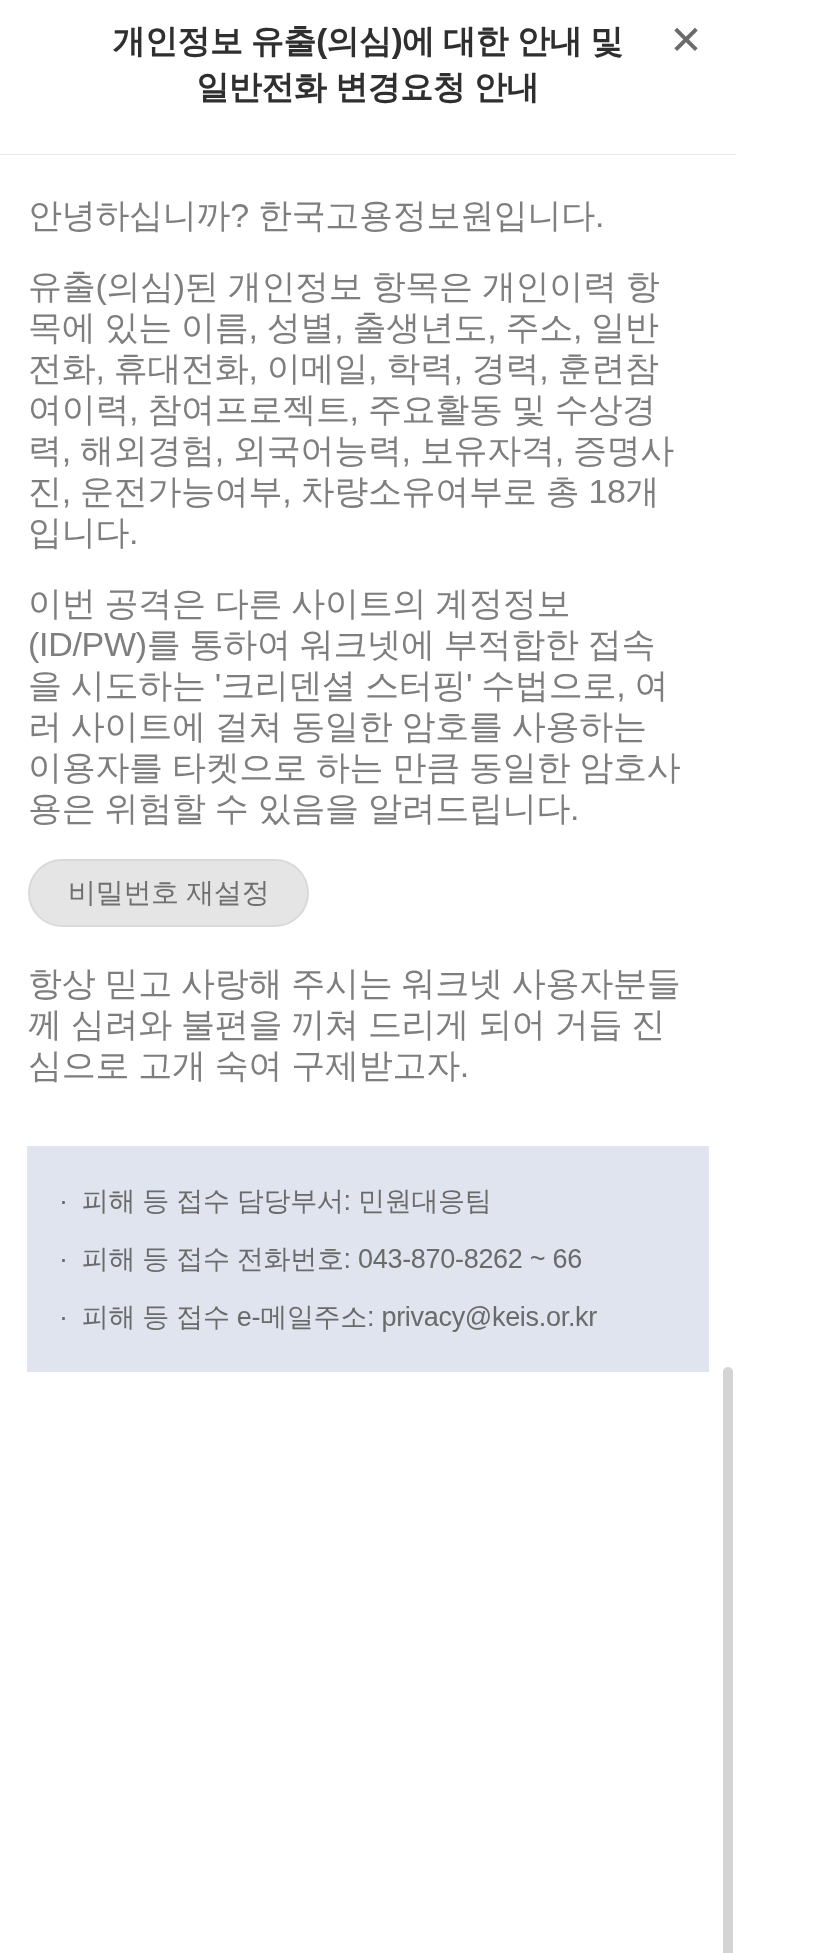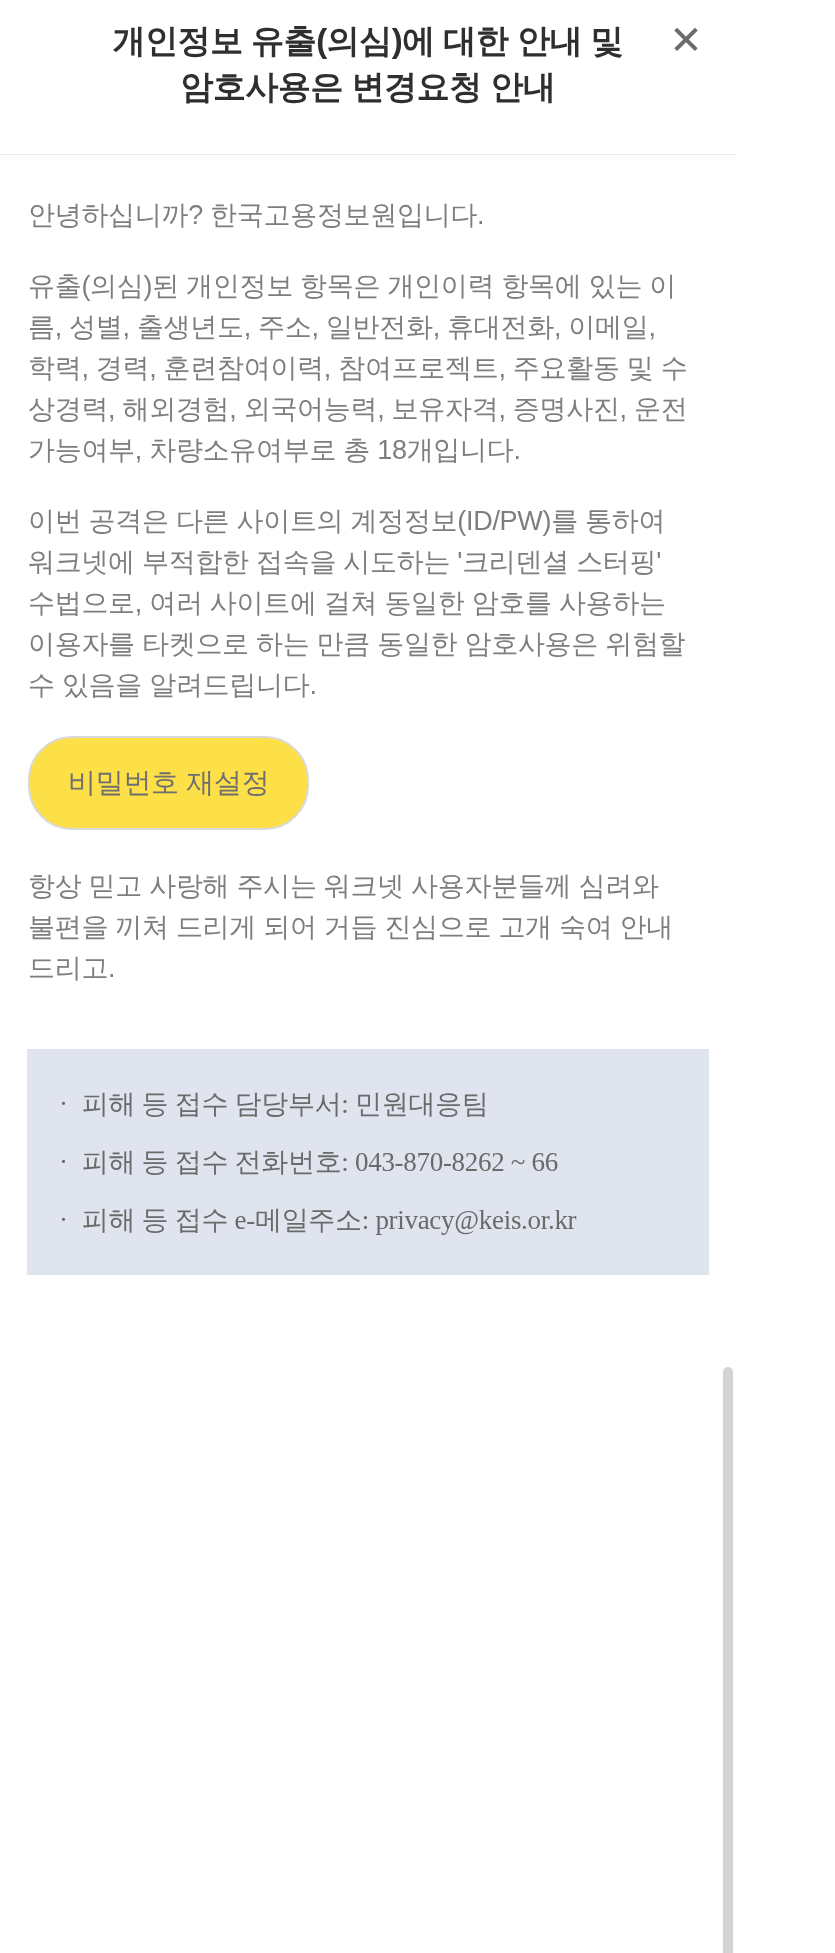--- a/index.html
+++ b/index.html
@@ -34,47 +34,46 @@
     color: #6b6b6b;
     cursor: pointer;
   }
   .divider {
     height: 1px;
     background: var(--divider, #e9e9e9);
     margin-top: 44px;
   }
   .content { padding: 40px 48px 0 28px; }
   .para {
-    font-size: 27px;
+    font-size: 34px;
     line-height: 41px;
     color: var(--body-text, #7e7e7e);
     letter-spacing: -0.3px;
     margin-bottom: 30px;
   }
   .para.bold {
     font-weight: bold;
     color: var(--bold-text, #5d5d5d);
   }
   .reset-btn {
     display: inline-block;
     margin: 0 0 36px 0;
-    padding: 26px 38px;
+    padding: 13px 38px;
     font-size: 28px;
     letter-spacing: -0.3px;
     color: #6f6f6f;
-    background: #fde047;
+    background: #e5e5e5;
     border: 2px solid var(--button-border, #d9d9d9);
     border-radius: 44px;
     cursor: pointer;
   }
   .contact-box {
     margin: 60px 27px 0 27px;
     background: var(--contact-box-bg, #dfe4ee);
     padding: 26px 32px;
-    font-family: Liberation Serif, serif;
   }
   .contact-item {
     font-size: 27px;
     line-height: 58px;
     color: #6a6a6a;
     letter-spacing: -0.3px;
   }
   .contact-item .bullet { margin-right: 14px; }
   .scrollbar-thumb {
     position: absolute;
@@ -84,36 +83,36 @@
     border-radius: 5px 5px 0 0;
   }
 </style>
 </head>
 <body>
 
 <div class="page">
 
   <div class="header">
     <div class="title-line">개인정보 유출(의심)에 대한 안내 및</div>
-    <div class="title-line">암호사용은 변경요청 안내</div>
+    <div class="title-line">일반전화 변경요청 안내</div>
     <button class="close-btn">
       <span>✕</span>
     </button>
   </div>
 
   <div class="divider"></div>
 
   <div class="content">
     <p class="para">안녕하십니까? 한국고용정보원입니다.</p>
     <p class="para">유출(의심)된 개인정보 항목은 개인이력 항목에 있는 이름, 성별, 출생년도, 주소, 일반전화, 휴대전화, 이메일, 학력, 경력, 훈련참여이력, 참여프로젝트, 주요활동 및 수상경력, 해외경험, 외국어능력, 보유자격, 증명사진, 운전가능여부, 차량소유여부로 총 18개입니다.</p>
     <p class="para">이번 공격은 다른 사이트의 계정정보(ID/PW)를 통하여 워크넷에 부적합한 접속을 시도하는 '크리덴셜 스터핑' 수법으로, 여러 사이트에 걸쳐 동일한 암호를 사용하는 이용자를 타켓으로 하는 만큼 동일한 암호사용은 위험할 수 있음을 알려드립니다.</p>
 
     <button class="reset-btn">비밀번호 재설정</button>
 
-    <p class="para">항상 믿고 사랑해 주시는 워크넷 사용자분들께 심려와 불편을 끼쳐 드리게 되어 거듭 진심으로 고개 숙여 안내드리고.</p>
+    <p class="para">항상 믿고 사랑해 주시는 워크넷 사용자분들께 심려와 불편을 끼쳐 드리게 되어 거듭 진심으로 고개 숙여 구제받고자.</p>
   </div>
 
   <div class="contact-box">
     <div class="contact-item">
       <span class="bullet">·</span><span>피해 등 접수 담당부서: 민원대응팀</span>
     </div>
     <div class="contact-item">
       <span class="bullet">·</span><span>피해 등 접수 전화번호: 043-870-8262 ~ 66</span>
     </div>
     <div class="contact-item">

